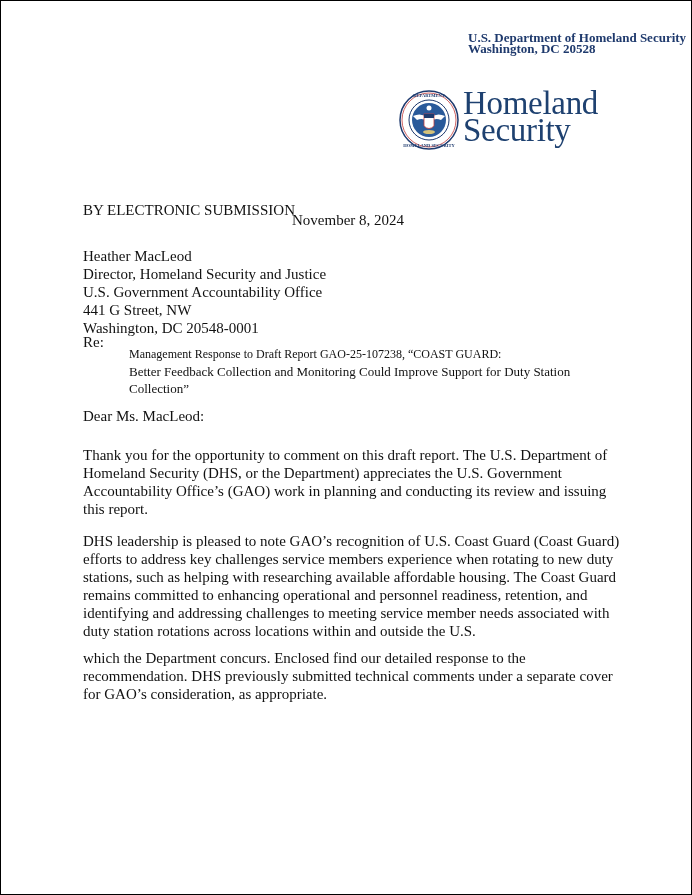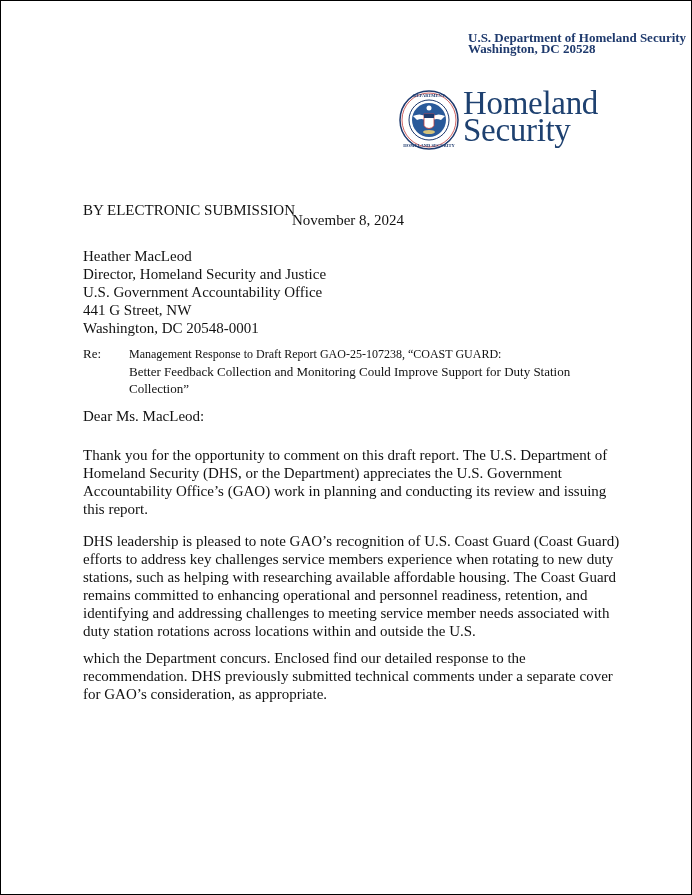--- a/index.html
+++ b/index.html
@@ -23,21 +23,21 @@
     .wordmark {
       position: absolute; left: 64px; top: 0px;
       font-family: "Liberation Serif", serif;
       color: #1e4170; font-size: 33px; line-height: 27px; letter-spacing: -0.3px;
     }
     .text { position: absolute; left: 82px; font-size: 15px; line-height: 18px; white-space: nowrap; }
     .submission { top: 160px; margin-top: 40px; }
     .date { position: absolute; left: 291px; top: 211px; font-size: 15px; }
     .addr { top: 246px; }
     .addr div { height: 18px; }
-    .re-label { position: absolute; left: 82px; top: 344px; font-size: 13px; line-height: 18px; }
+    .re-label { position: absolute; left: 82px; top: 332px; font-size: 15px; line-height: 18px; }
     .re-line1 { position: absolute; left: 128px; top: 344px; font-size: 12px; line-height: 18px; white-space: nowrap; }
     .re-rest { position: absolute; left: 128px; top: 362px; font-size: 13px; line-height: 17px; white-space: nowrap; }
     .salutation { top: 406px; }
     .para { position: absolute; left: 82px; font-size: 15px; line-height: 18px; }
     .para div { white-space: nowrap; }
     .p1 { top: 445px; }
     .p2 { top: 531px; }
     .p3 { top: 648px; }
   </style>
 </head>

